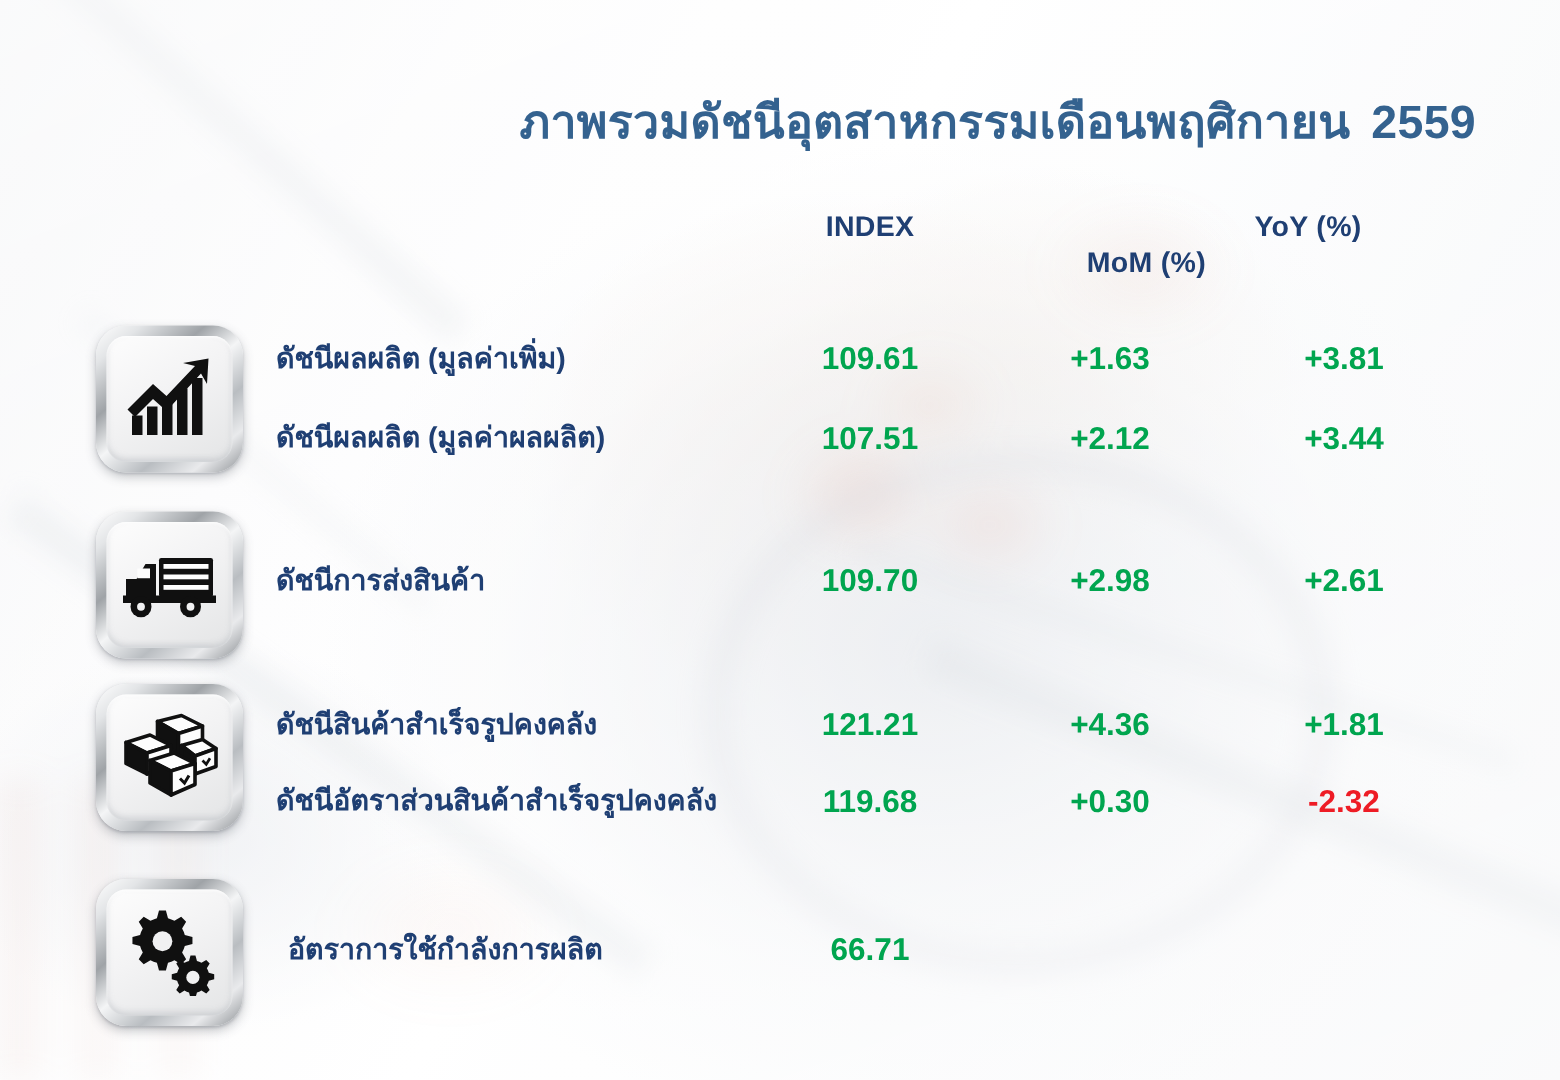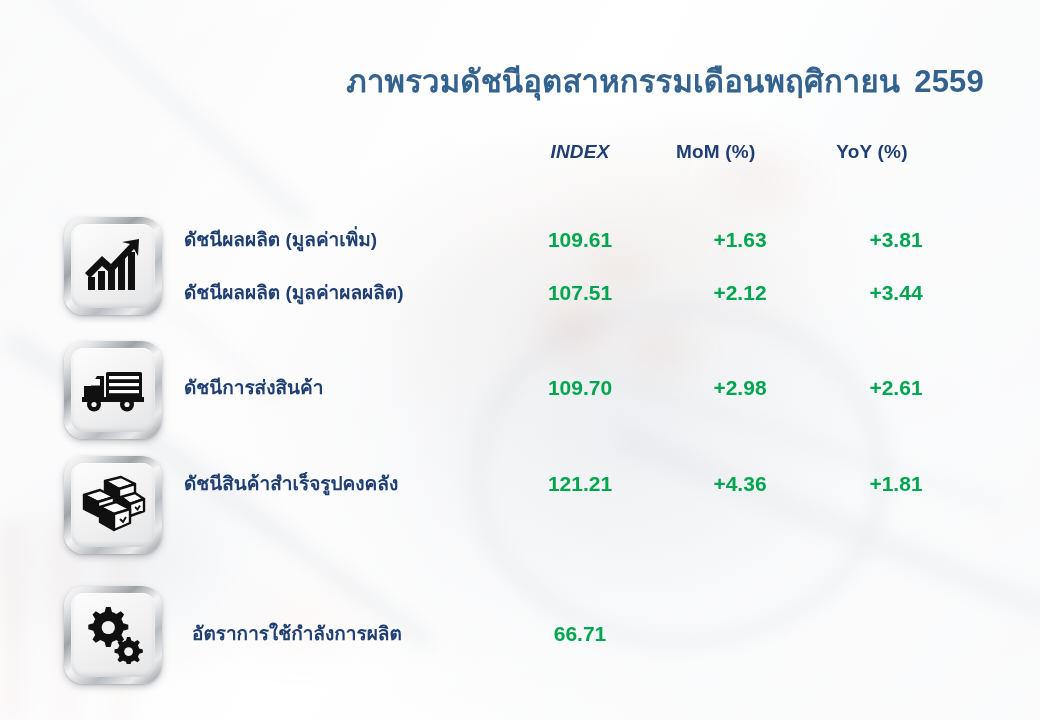--- a/index.html
+++ b/index.html
@@ -81,22 +81,22 @@
     margin-top:26px;
   }
   .title .year{ margin-left:14px; }
 
   
   .col-head{ position:absolute; top:141px; height:26px; }
   .col-head span{
     font-size:19px; font-weight:700; color:#1f3f73;
     letter-spacing:.2px;
   }
-  .ch-index{ left:516px; width:128px; text-align:center;font-style:italic; }
-  .ch-mom  { left:676px; width:128px; text-align:left; }
+  .ch-index{ left:516px; width:128px; text-align:center; }
+  .ch-mom  { left:676px; width:128px; text-align:right;margin-top:24px; }
   .ch-yoy  { left:808px; width:128px; text-align:center; }
 
   
   .icon-btn{
     position:absolute; left:64px;
     width:98px; height:98px;
     border-radius:20px;
     padding:7px;
     background:
       linear-gradient(140deg,#ffffff 0%,#e3e5e7 14%,#9fa3a7 34%,#f4f5f6 50%,#b9bdc1 68%,#e9eaec 84%,#8e9296 100%);
@@ -270,20 +270,26 @@
       <div class="cell c-yoy  pos">+2.61</div>
     </div>
 
     <div class="row r4">
       <div class="label">ดัชนีสินค้าสำเร็จรูปคงคลัง</div>
       <div class="cell c-index pos">121.21</div>
       <div class="cell c-mom  pos">+4.36</div>
       <div class="cell c-yoy  pos">+1.81</div>
     </div>
 
+    <div class="row r5">
+      <div class="label">ดัชนีอัตราส่วนสินค้าสำเร็จรูปคงคลัง</div>
+      <div class="cell c-index pos">119.68</div>
+      <div class="cell c-mom  pos">+0.30</div>
+      <div class="cell c-yoy  neg">-2.32</div>
+    </div>
 
     <div class="row r6">
       <div class="label indent">อัตราการใช้กำลังการผลิต</div>
       <div class="cell c-index pos">66.71</div>
       <div class="cell c-mom  pos"></div>
       <div class="cell c-yoy  pos"></div>
     </div>
 
   </div>
 </div>

